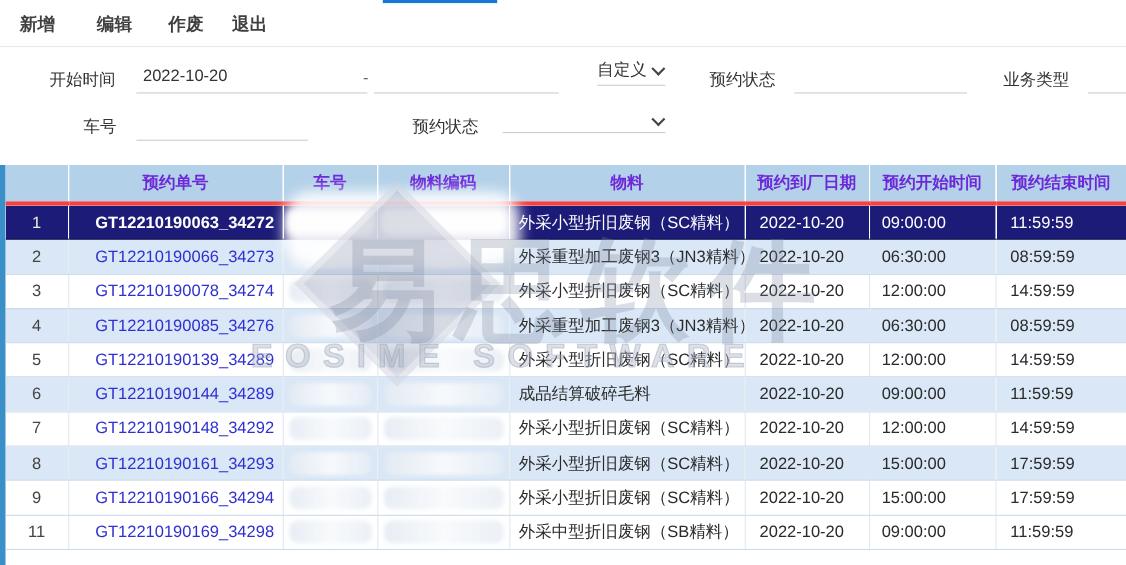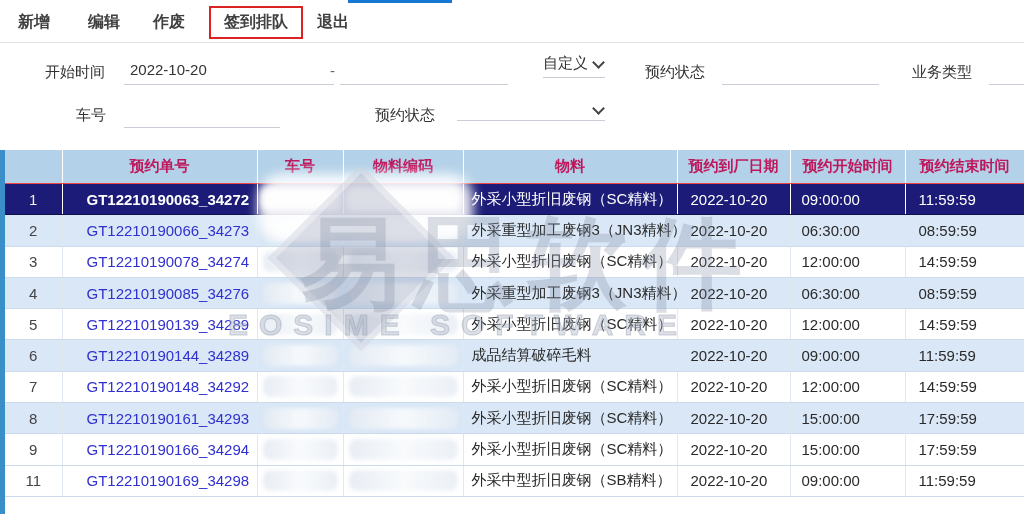--- a/index.html
+++ b/index.html
@@ -29,22 +29,22 @@
     font-size:15px;color:#333;padding:0 4px 5px 6px;outline:none;height:20px;box-sizing:content-box;
     font-family:inherit;}
   .uselect{position:absolute;border-bottom:1px solid #c9ced6;font-size:15px;color:#333;
     padding-bottom:4px;display:flex;align-items:center;justify-content:space-between;cursor:pointer;}
   .chev{display:inline-block;width:7px;height:7px;border-right:2px solid #444;border-bottom:2px solid #444;
     transform:rotate(45deg);margin:0 2px 3px 4px;}
 
   
   .tablewrap{position:absolute;left:5px;top:150px;width:1019px;height:364px;overflow:hidden;}
   table{border-collapse:collapse;table-layout:fixed;width:1019px;}
-  thead td{height:31px;background:#b3d1e8;color:#be185d;font-weight:bold;font-size:15px;
-    text-align:center;border-right:1px solid #fff;border-bottom:1px solid #ef4444;overflow:hidden;white-space:nowrap;}
+  thead td{height:31px;background:#b3d1e8;color:#6d28d9;font-weight:bold;font-size:15px;
+    text-align:center;border-right:1px solid #fff;border-bottom:4px solid #ef4444;overflow:hidden;white-space:nowrap;}
   tbody td{height:30.3px;font-size:15px;color:#2a2a2a;border-right:1px solid #e1e8f0;
     border-bottom:1px solid #ccdbeb;overflow:hidden;white-space:nowrap;padding:0;position:relative;}
   tbody tr.odd{background:#ffffff;}
   tbody tr.even{background:#d9e7f6;}
   tbody tr.selected{background:#1c1c78;}
   tbody tr.selected td{color:#fff;border-right:1px solid rgba(255,255,255,.28);border-bottom:1px solid #10104d;}
   td.c-num{text-align:center;color:#444;}
   tr.selected td.c-num{color:#f2ecda;}
   td.c-order{padding-left:24px;}
   td.c-order a{color:#3030d0;text-decoration:none;cursor:pointer;}
@@ -75,21 +75,20 @@
 <body>
 
 <div class="app">
 
   <div class="top-strip"></div>
 
   <nav class="menubar">
     <span class="menu-item mi-new">新增</span>
     <span class="menu-item mi-edit">编辑</span>
     <span class="menu-item mi-void">作废</span>
-    <span class="menu-item mi-checkin">签到排队</span>
     <span class="menu-item mi-exit">退出</span>
   </nav>
 
   <div class="left-strip"></div>
 
   <section class="filters">
     <span class="flabel" style="left:45px;top:20px;">开始时间</span>
     <input class="uinput" style="left: 124px; top: 16px; width: 200px;" value="2022-10-20">
     <span class="flabel" style="left:330px;top:19px;color:#666;">-</span>
     <input class="uinput" style="left: 340px; top: 16px; width: 158px;" value="">

